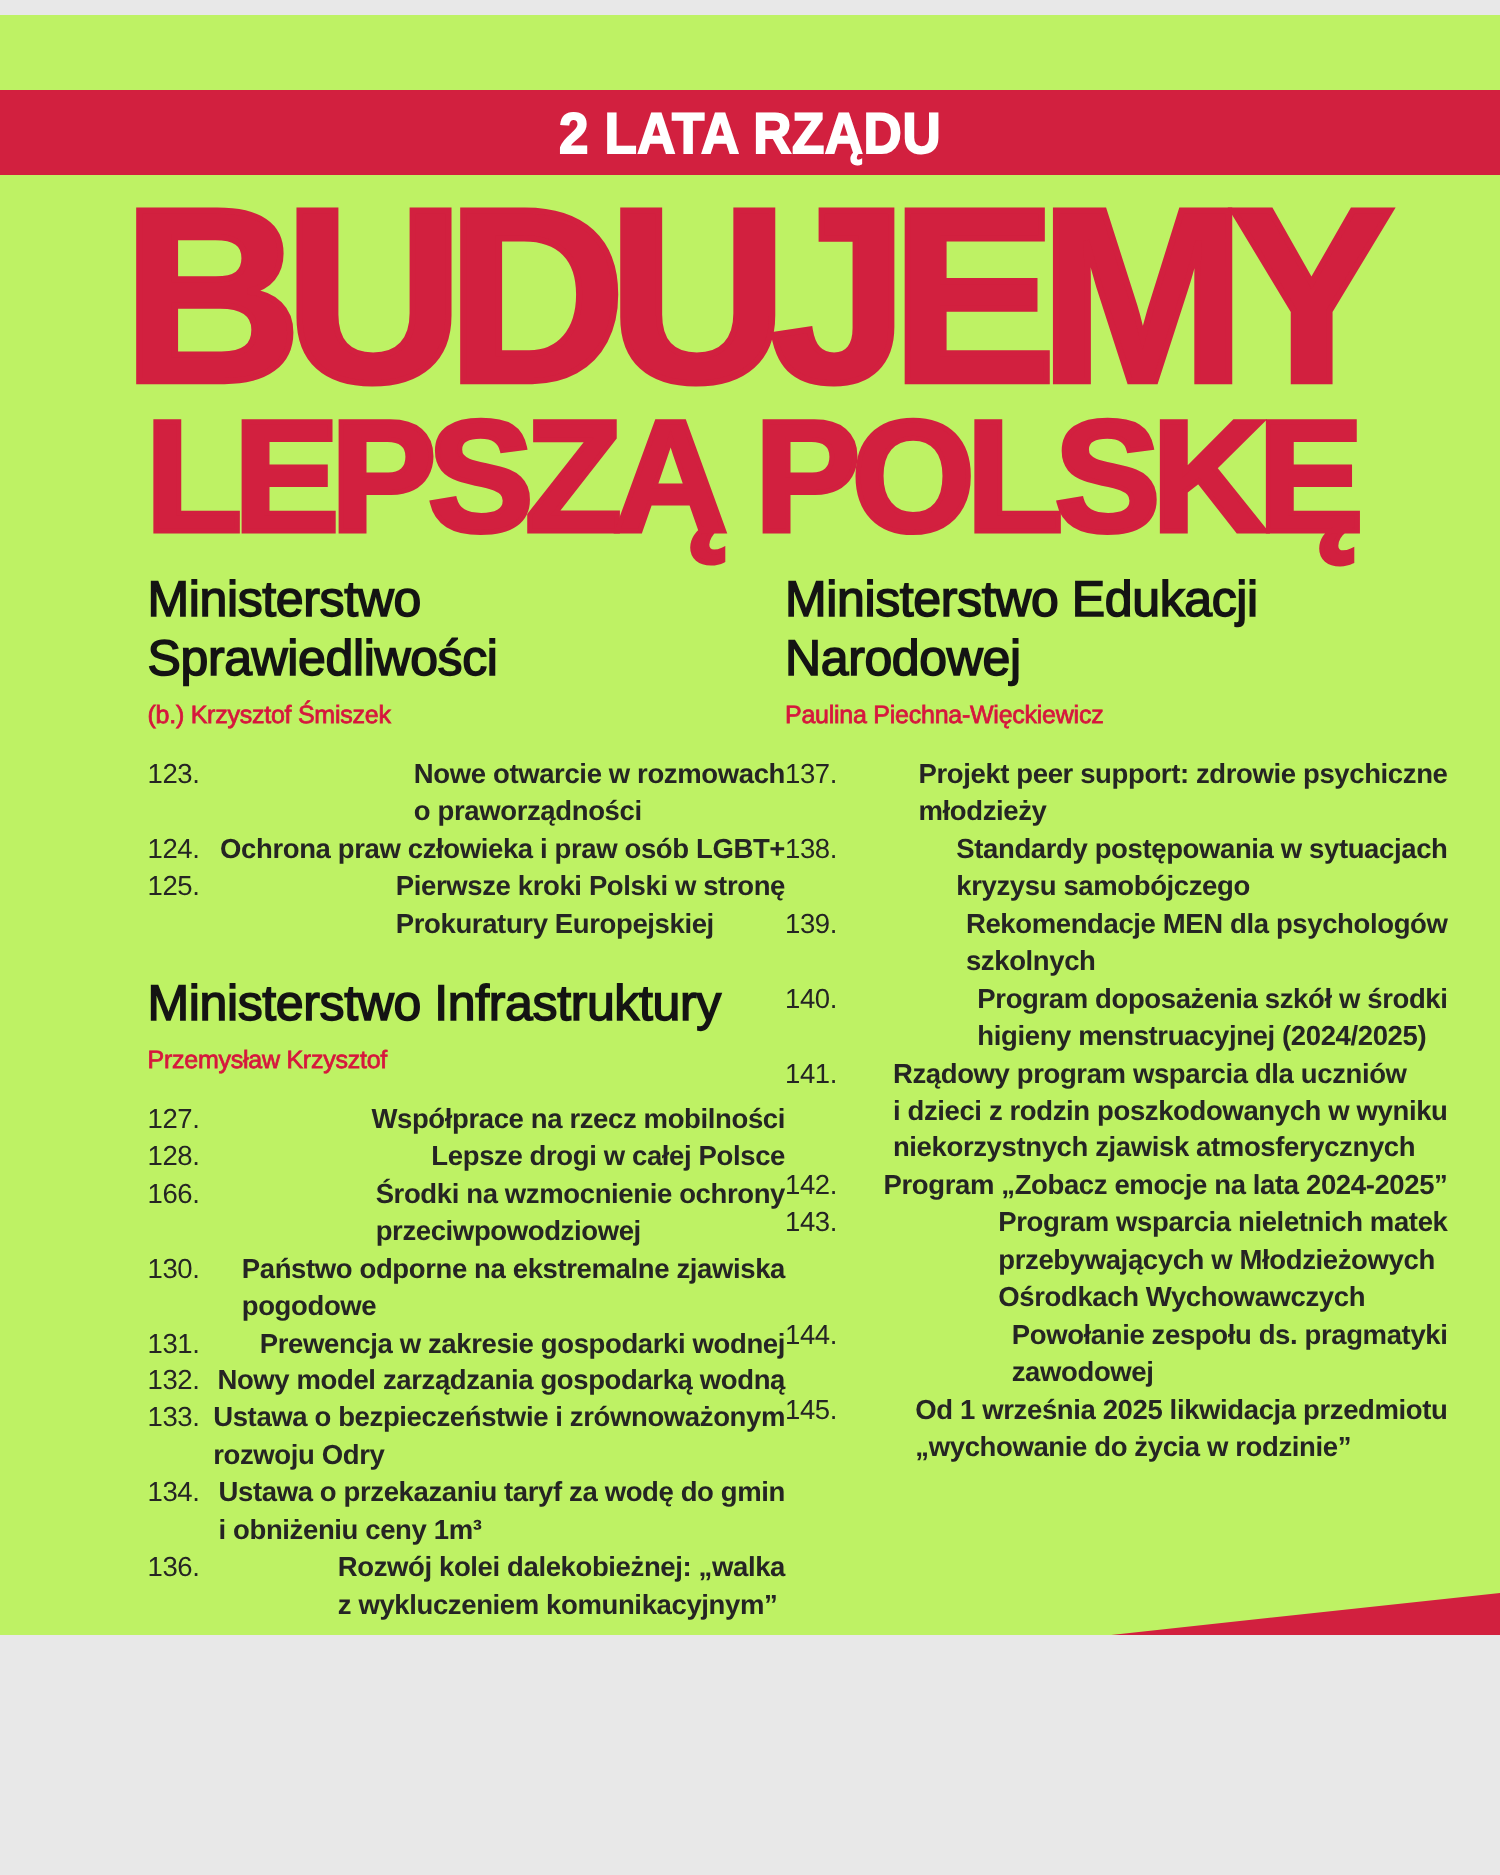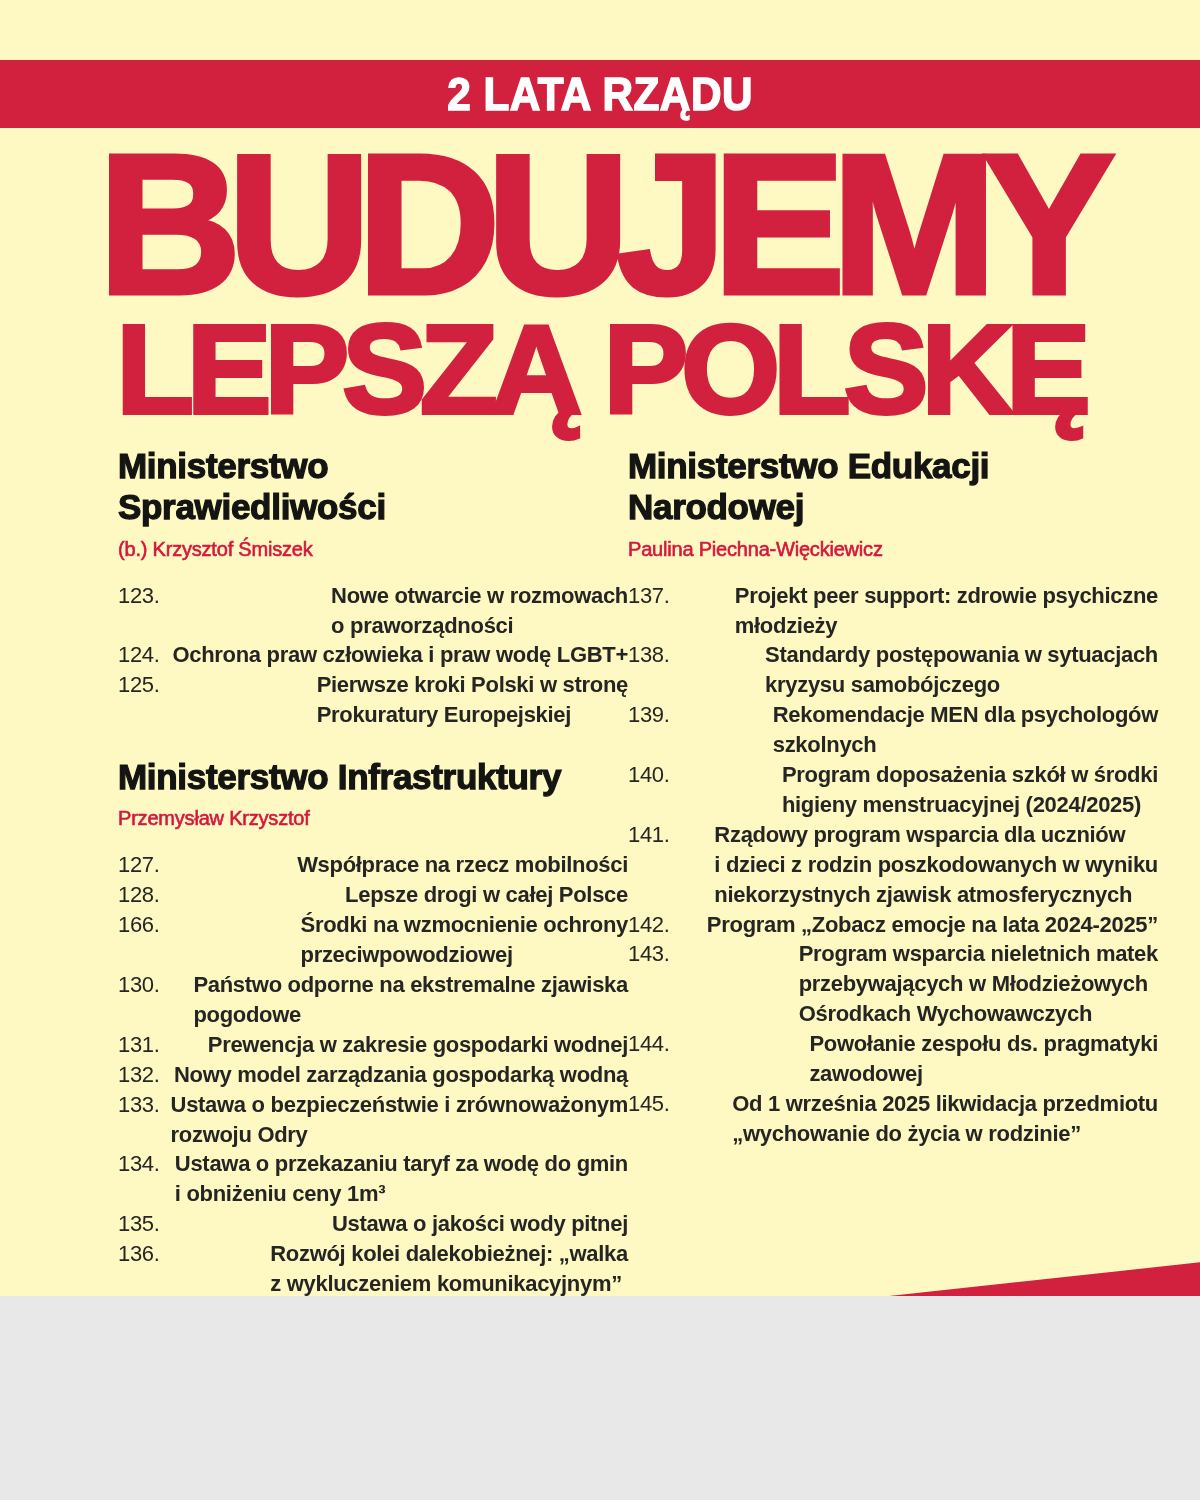--- a/index.html
+++ b/index.html
@@ -1,34 +1,34 @@
 <!DOCTYPE html>
 <html style="--red: #d2203f; --name-red: #d6173d; --ink: #141413; --text: #252523;"><head>
 <meta charset="utf-8">
 <style>
   html,body{margin:0;padding:0;background:#e8e8e8;}
-  .page{position:relative;width:1200px;height:1296px;background:#fef9c3;overflow:hidden;
-        font-family:"Liberation Sans",sans-serif;margin:0 auto;}
+  .page{position:relative;width:1200px;height:1296px;background:#bef264;overflow:hidden;
+        font-family:"Liberation Sans",sans-serif;margin:12px auto;}
   
   .top-banner{position:absolute;top:60px;left:0;width:100%;height:68px;background:var(--red);
               display:flex;align-items:center;justify-content:center;}
   .top-banner .label{color:#fff;font-size:46px;font-weight:bold;-webkit-text-stroke:1.5px #fff;
               letter-spacing:.5px;transform:scaleX(.92);}
   
   .headline{position:absolute;left:0;width:100%;text-align:center;color:var(--red);
             font-weight:bold;line-height:1;white-space:nowrap;}
   .headline.l1{top:126px;font-size:198px;letter-spacing:-0.068em;-webkit-text-stroke:5px var(--red);}
   .headline.l2{top:306px;font-size:127px;letter-spacing:-0.055em;-webkit-text-stroke:4px var(--red);}
   
   .columns{position:absolute;top:445px;left:118px;width:1040px;display:flex;}
   .column{min-width:0;}
   .column.c1{flex:0 0 510px;}
   .column.c2{flex:1;}
   .section{margin-bottom:26px;}
-  .sec-title{font-size:35px;font-weight:bold;color:var(--ink);-webkit-text-stroke:1.25px currentColor;
+  .sec-title{font-size:40px;font-weight:normal;color:var(--ink);-webkit-text-stroke:1.25px currentColor;
              line-height:1.18;letter-spacing:-0.3px;margin:0 0 10px 0;white-space:pre-line;width:max-content;}
   .minister{font-size:20px;font-weight:normal;color:var(--name-red);-webkit-text-stroke:.6px currentColor;
             margin:0 0 20px 0;letter-spacing:-0.2px;width:max-content;}
   .item{display:flex;font-size:22px;line-height:1.36;color:var(--text);letter-spacing:-0.3px;justify-content:space-between;}
   .item .num{flex:0 0 48px;}
   .item .txt{white-space:pre-line;width:max-content;font-weight:bold;}
   
   .footer-band{position:absolute;left:0;top:1255px;width:1200px;height:245px;background:var(--red);
                clip-path:polygon(0 56%,100% 3%,100% 100%,0 100%);}
   .lewica-logo{position:absolute;left:845px;top:1374px;width:232px;height:62px;background:#fff;
@@ -56,21 +56,21 @@
 Sprawiedliwości</h2>
           <div class="minister">(b.) Krzysztof Śmiszek</div>
           <div class="list">
             <div class="item">
               <span class="num">123.</span>
               <span class="txt">Nowe otwarcie w rozmowach
 o praworządności</span>
             </div>
             <div class="item">
               <span class="num">124.</span>
-              <span class="txt">Ochrona praw człowieka i praw wodę LGBT+</span>
+              <span class="txt">Ochrona praw człowieka i praw osób LGBT+</span>
             </div>
             <div class="item">
               <span class="num">125.</span>
               <span class="txt">Pierwsze kroki Polski w stronę
 Prokuratury Europejskiej</span>
             </div>
           </div>
         </section>
         <section class="section">
           <h2 class="sec-title">Ministerstwo Infrastruktury</h2>
@@ -104,24 +104,20 @@
             </div>
             <div class="item">
               <span class="num">133.</span>
               <span class="txt">Ustawa o bezpieczeństwie i zrównoważonym
 rozwoju Odry</span>
             </div>
             <div class="item">
               <span class="num">134.</span>
               <span class="txt">Ustawa o przekazaniu taryf za wodę do gmin
 i obniżeniu ceny 1m³</span>
-            </div>
-            <div class="item">
-              <span class="num">135.</span>
-              <span class="txt">Ustawa o jakości wody pitnej</span>
             </div>
             <div class="item">
               <span class="num">136.</span>
               <span class="txt">Rozwój kolei dalekobieżnej: „walka
 z wykluczeniem komunikacyjnym”</span>
             </div>
           </div>
         </section>
       </div>
       <div class="column c2">

